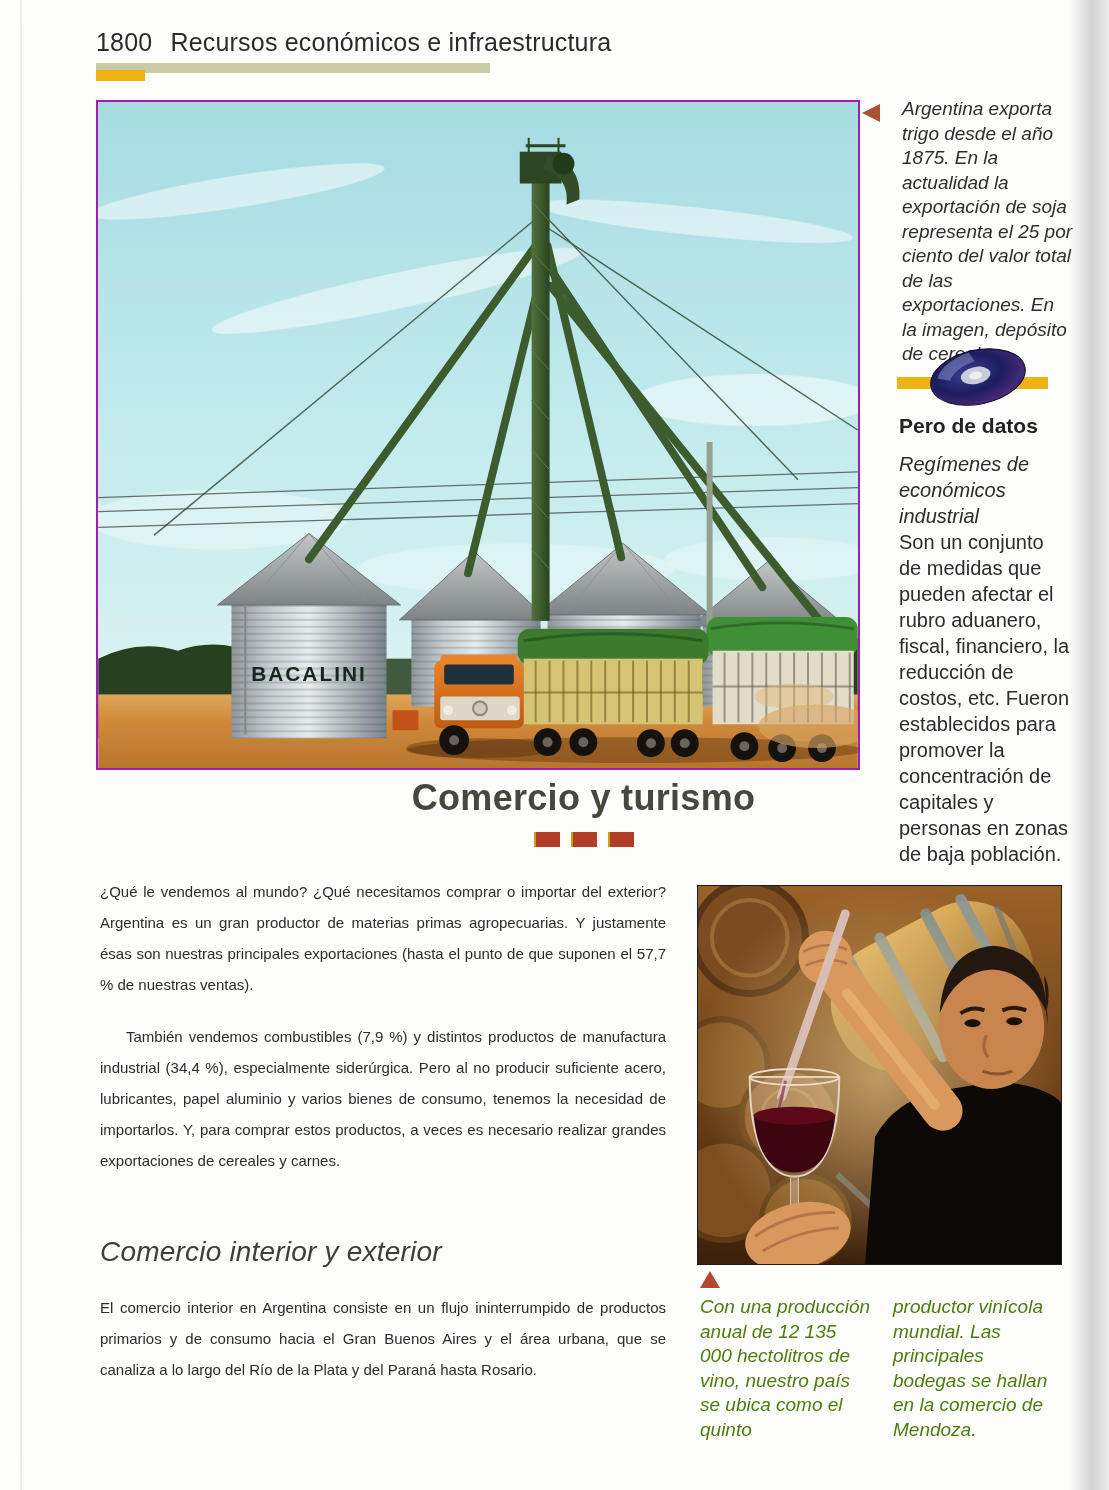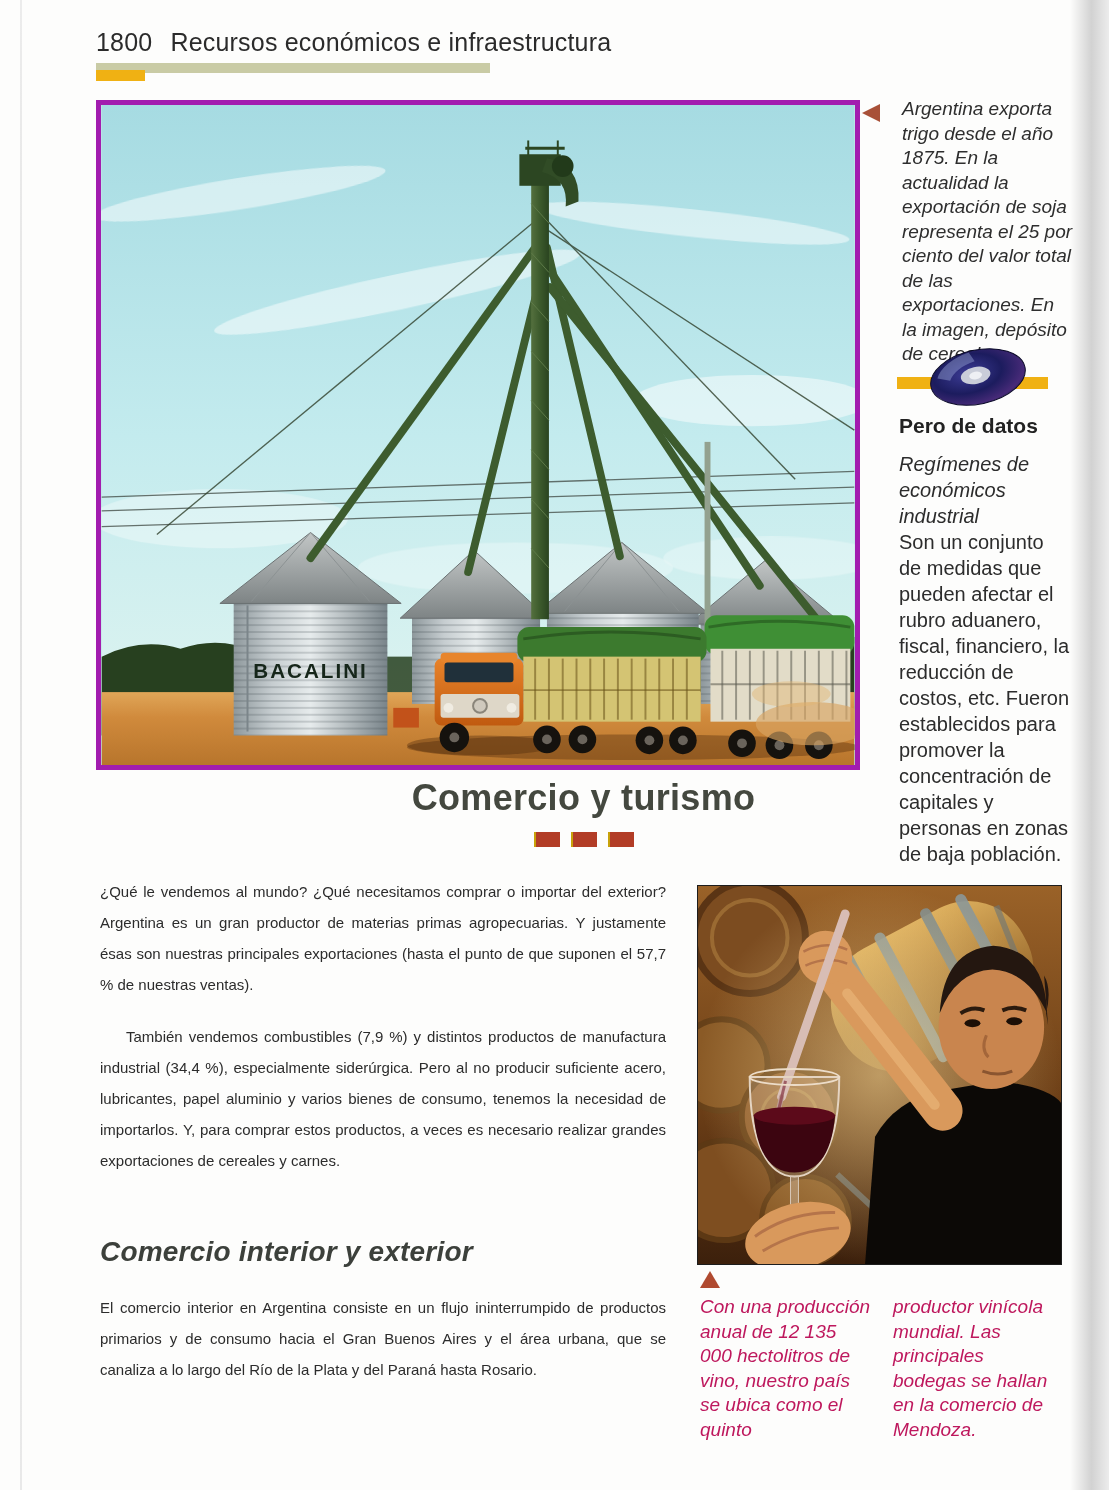--- a/index.html
+++ b/index.html
@@ -9,48 +9,48 @@
   }
   .fold-line{position:absolute;left:20px;top:0;width:2px;height:1490px;
     background:linear-gradient(to bottom,#ececec,#e2e2e2 40%,#e9e9e9);}
   .right-edge{position:absolute;left:1070px;top:0;width:39px;height:1490px;
     background:linear-gradient(to right,rgba(210,210,210,0),#d2d2d2 55%,#ececec);}
   .hdr{position:absolute;left:96px;top:28px;font-size:25px;color:#2b2b2b;letter-spacing:.2px;white-space:nowrap;}
   .hdr .num{margin-right:18px;}
   .rule-olive{position:absolute;left:96px;top:63px;width:394px;height:10px;background:#c9cba5;}
   .rule-yellow{position:absolute;left:96px;top:70px;width:49px;height:11px;background:#f0b113;}
   .silo-fig{position:absolute;left:96px;top:100px;width:764px;height:670px;margin:0;
-    border:5px solid #a21caf;box-sizing:border-box;background:#bfe6e8;}
+    border:2px solid #a21caf;box-sizing:border-box;background:#bfe6e8;}
   .silo-fig svg{display:block;width:100%;height:100%;}
   .tri-left{position:absolute;left:862px;top:104px;width:0;height:0;
     border-top:9px solid transparent;border-bottom:9px solid transparent;border-right:18px solid #a85038;}
   .side-cap{position:absolute;left:902px;top:97px;width:172px;font-size:19px;font-style:italic;
     line-height:24.5px;color:#2e2e2e;}
   .cd-bar{position:absolute;left:897px;top:377px;width:151px;height:12px;background:#f0b113;}
   .cd-icon{position:absolute;left:918px;top:344px;width:120px;height:66px;}
   .db-head{position:absolute;left:899px;top:414px;font-size:21px;font-weight:bold;color:#222;margin:0;}
   .db-text{position:absolute;left:899px;top:451px;width:172px;font-size:20px;line-height:26px;color:#2c2c2c;}
   .db-term{font-style:italic;display:block;}
   .art-title{position:absolute;left:96px;top:777px;width:975px;margin:0;text-align:center;
     font-size:36px;font-weight:bold;color:#44483f;letter-spacing:.3px;}
   .squares{position:absolute;left:96px;top:832px;width:975px;display:flex;justify-content:center;gap:11px;}
   .sq{width:26px;height:15px;background:#b23c26;border-left:2px solid #c8a20a;box-sizing:border-box;}
   .body-p{position:absolute;left:100px;width:566px;margin:0;font-size:15px;line-height:31px;
     color:#2c2c2c;text-align:justify;}
   .p1{top:876px;}
   .p2{top:1021px;text-indent:26px;}
-  .sec-head{position:absolute;left:100px;top:1236px;margin:0;font-size:28px;font-weight:bold;
+  .sec-head{position:absolute;left:100px;top:1236px;margin:0;font-size:28px;font-weight:normal;
     font-style:italic;color:#3c403b;letter-spacing:.2px;}
   .p3{top:1292px;}
   .wine-fig{position:absolute;left:697px;top:885px;width:365px;height:380px;margin:0;
     border:1px solid #1d1d1d;box-sizing:border-box;background:#6a3f1a;}
   .wine-fig svg{display:block;width:100%;height:100%;}
   .tri-up{position:absolute;left:700px;top:1271px;width:0;height:0;
     border-left:10px solid transparent;border-right:10px solid transparent;border-bottom:17px solid #b04a30;}
-  .wine-cap{position:absolute;top:1295px;font-size:19px;font-style:italic;line-height:24.5px;color:#be185d;}
+  .wine-cap{position:absolute;top:1295px;font-size:19px;font-style:italic;line-height:24.5px;color:#4d7c0f;}
   .wc1{left:700px;width:172px;}
   .wc2{left:893px;width:162px;}
 </style>
 </head>
 <body>
 
 <div class="page">
 
   <div class="fold-line"></div>
   <div class="right-edge"></div>

